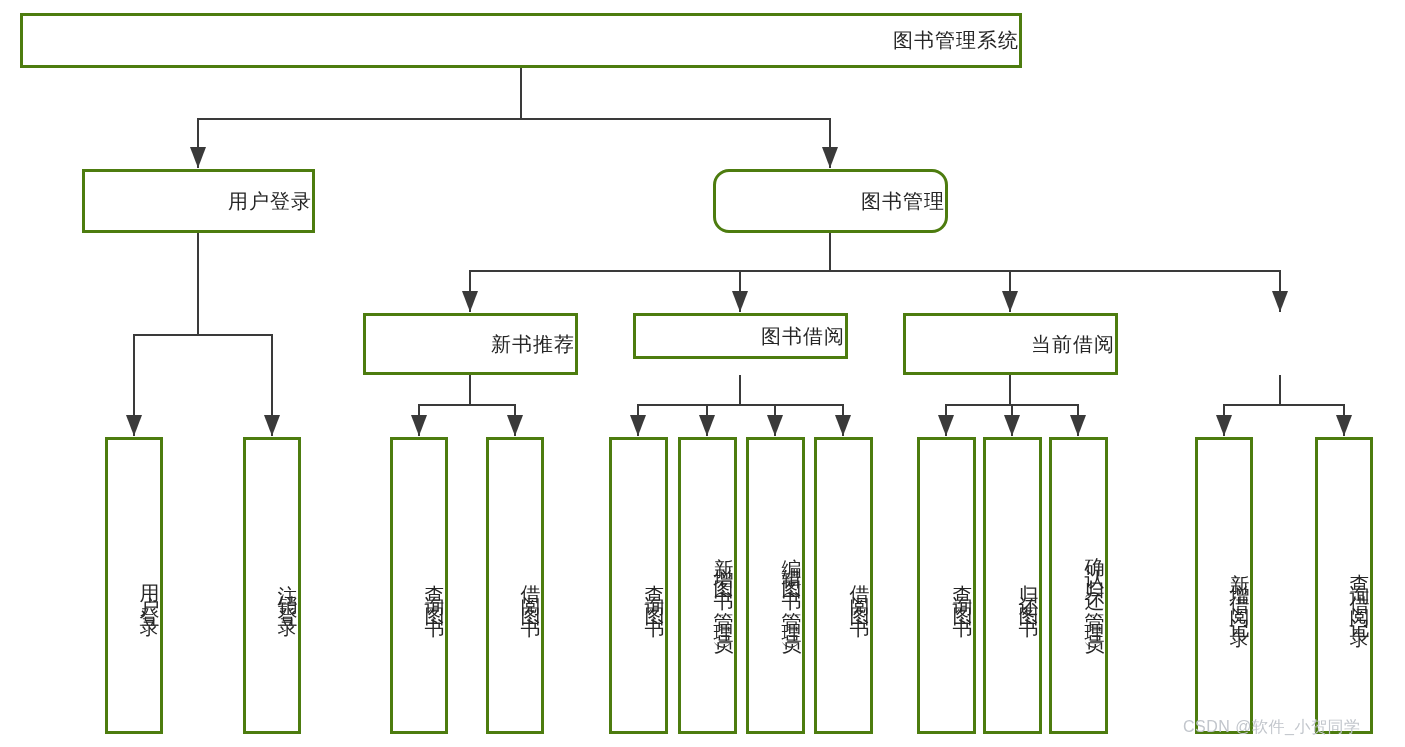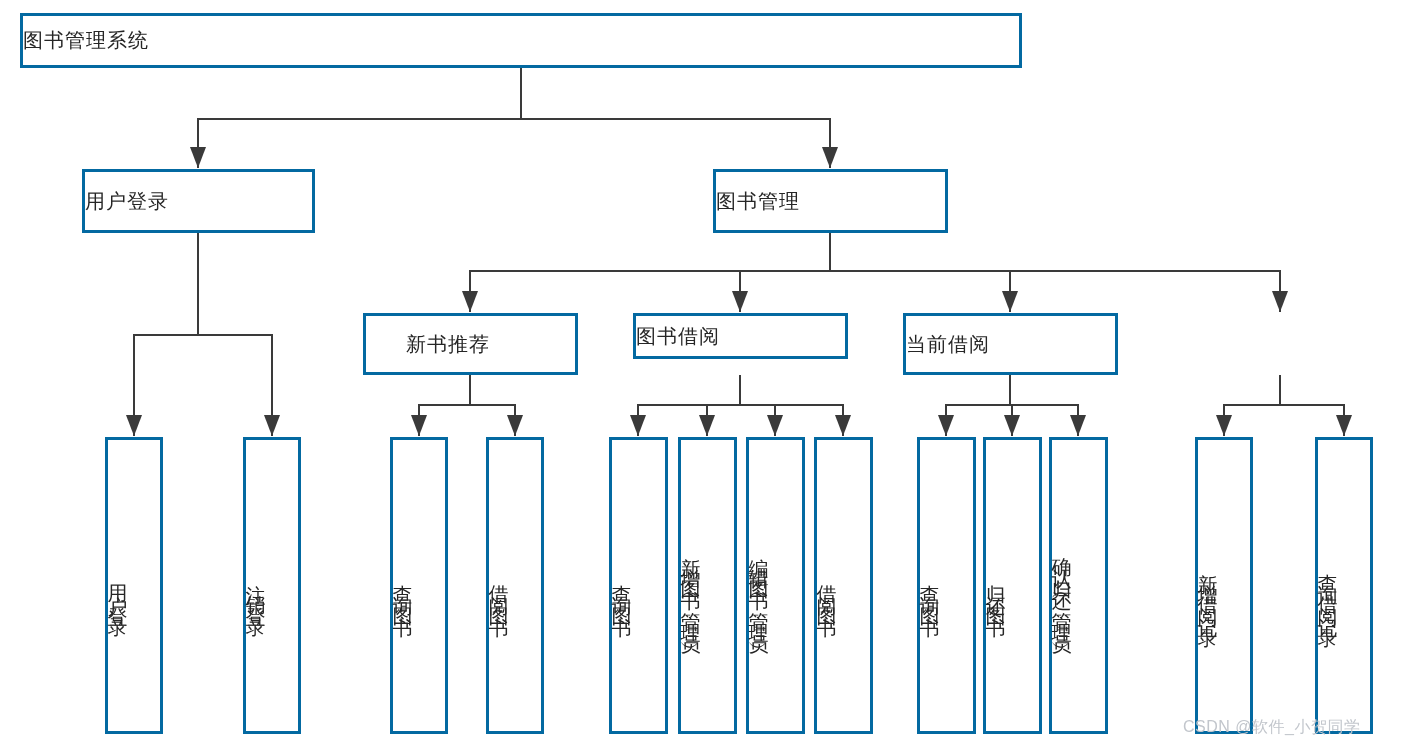--- a/index.html
+++ b/index.html
@@ -18,25 +18,25 @@
   .connectors {
     position: absolute;
     left: 0; top: 0;
     width: 1405px;
     height: 747px;
     pointer-events: none;
   }
   .node {
     position: absolute;
     box-sizing: border-box;
-    border: 3px solid #0369a1;
+    border: 3px solid #4d7c0f;
     background: #ffffff;
     display: flex;
     align-items: center;
-    justify-content: flex-start;
+    justify-content: flex-end;
     color: #262626;
     font-size: 20px;
     letter-spacing: 1px;
     white-space: nowrap;
   }
   .node.leaf {
     letter-spacing: normal;
   }
   .leaf .vtext {
     writing-mode: vertical-rl;
@@ -44,21 +44,21 @@
     letter-spacing: 11px;
     font-size: 20px;
     color: #262626;
     line-height: 1;
     margin-bottom: -11px;
   }
   
   .n-root  { left: 20px;   top: 13px;  width: 1002px; height: 55px; }
   
   .n-l2-0  { left: 82px;   top: 169px; width: 233px;  height: 64px; }
-  .n-l2-1  { left: 713px;  top: 169px; width: 235px;  height: 64px; }
+  .n-l2-1  { left: 713px;  top: 169px; width: 235px;  height: 64px; border-radius: 16px; }
   
   .n-l3-0  { left: 363px;  top: 313px; width: 215px;  height: 62px; padding-left: 40px; }
   .n-l3-1  { left: 633px;  top: 313px; width: 215px;  height: 46px; }
   .n-l3-2  { left: 903px;  top: 313px; width: 215px;  height: 62px; }
   .n-l3-3  { left: 1173px; top: 313px; width: 215px;  height: 62px; }
   
   .n-lf-0  { left: 105px;  top: 437px; width: 58px; height: 297px; }
   .n-lf-1  { left: 243px;  top: 437px; width: 58px; height: 297px; }
   .n-lf-2  { left: 390px;  top: 437px; width: 58px; height: 297px; }
   .n-lf-3  { left: 486px;  top: 437px; width: 58px; height: 297px; }

